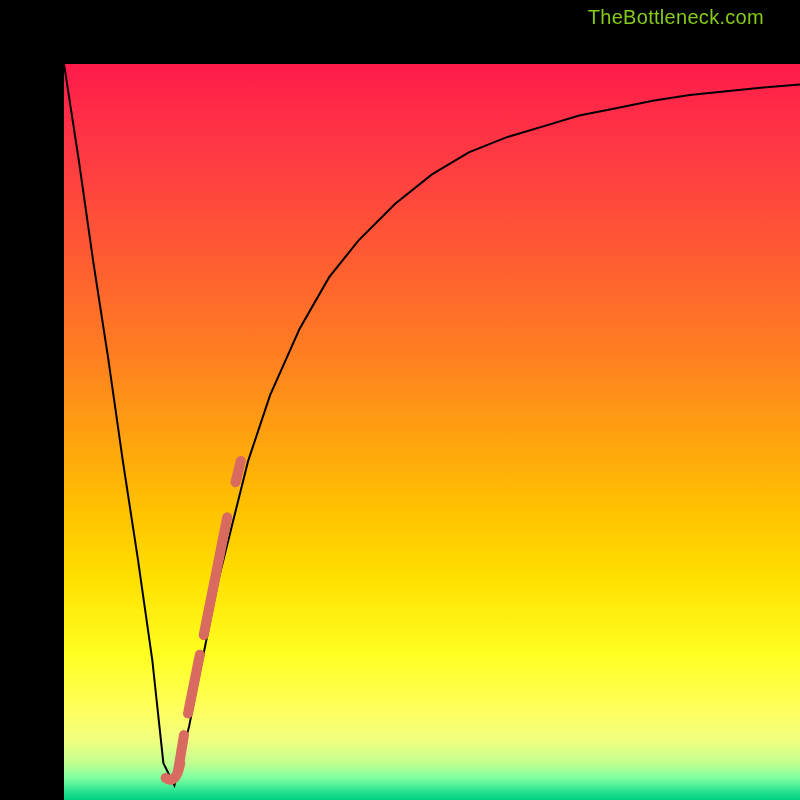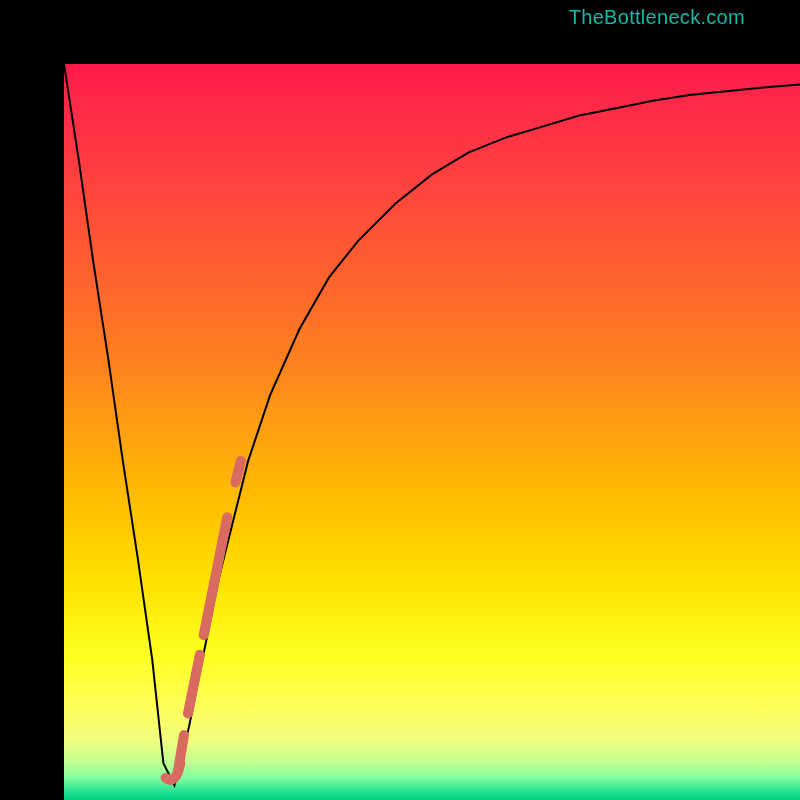--- a/index.html
+++ b/index.html
@@ -51,22 +51,22 @@
         #f0ff80 92%,
         #c0ff90 95%,
         #80ffa0 97%,
         #20e090 99%,
         #00d080 100%
       );
     }
     .watermark {
       position: absolute;
       top: 6px;
-      right: 55px;
-      color: #14b8a6;
+      right: 36px;
+      color: #84cc16;
       font-size: 20px;
       font-weight: normal;
       z-index: 10;
       letter-spacing: 0.3px;
     }
     svg.curve-layer {
       position: absolute;
       top: 0;
       left: 0;
       width: 100%;

